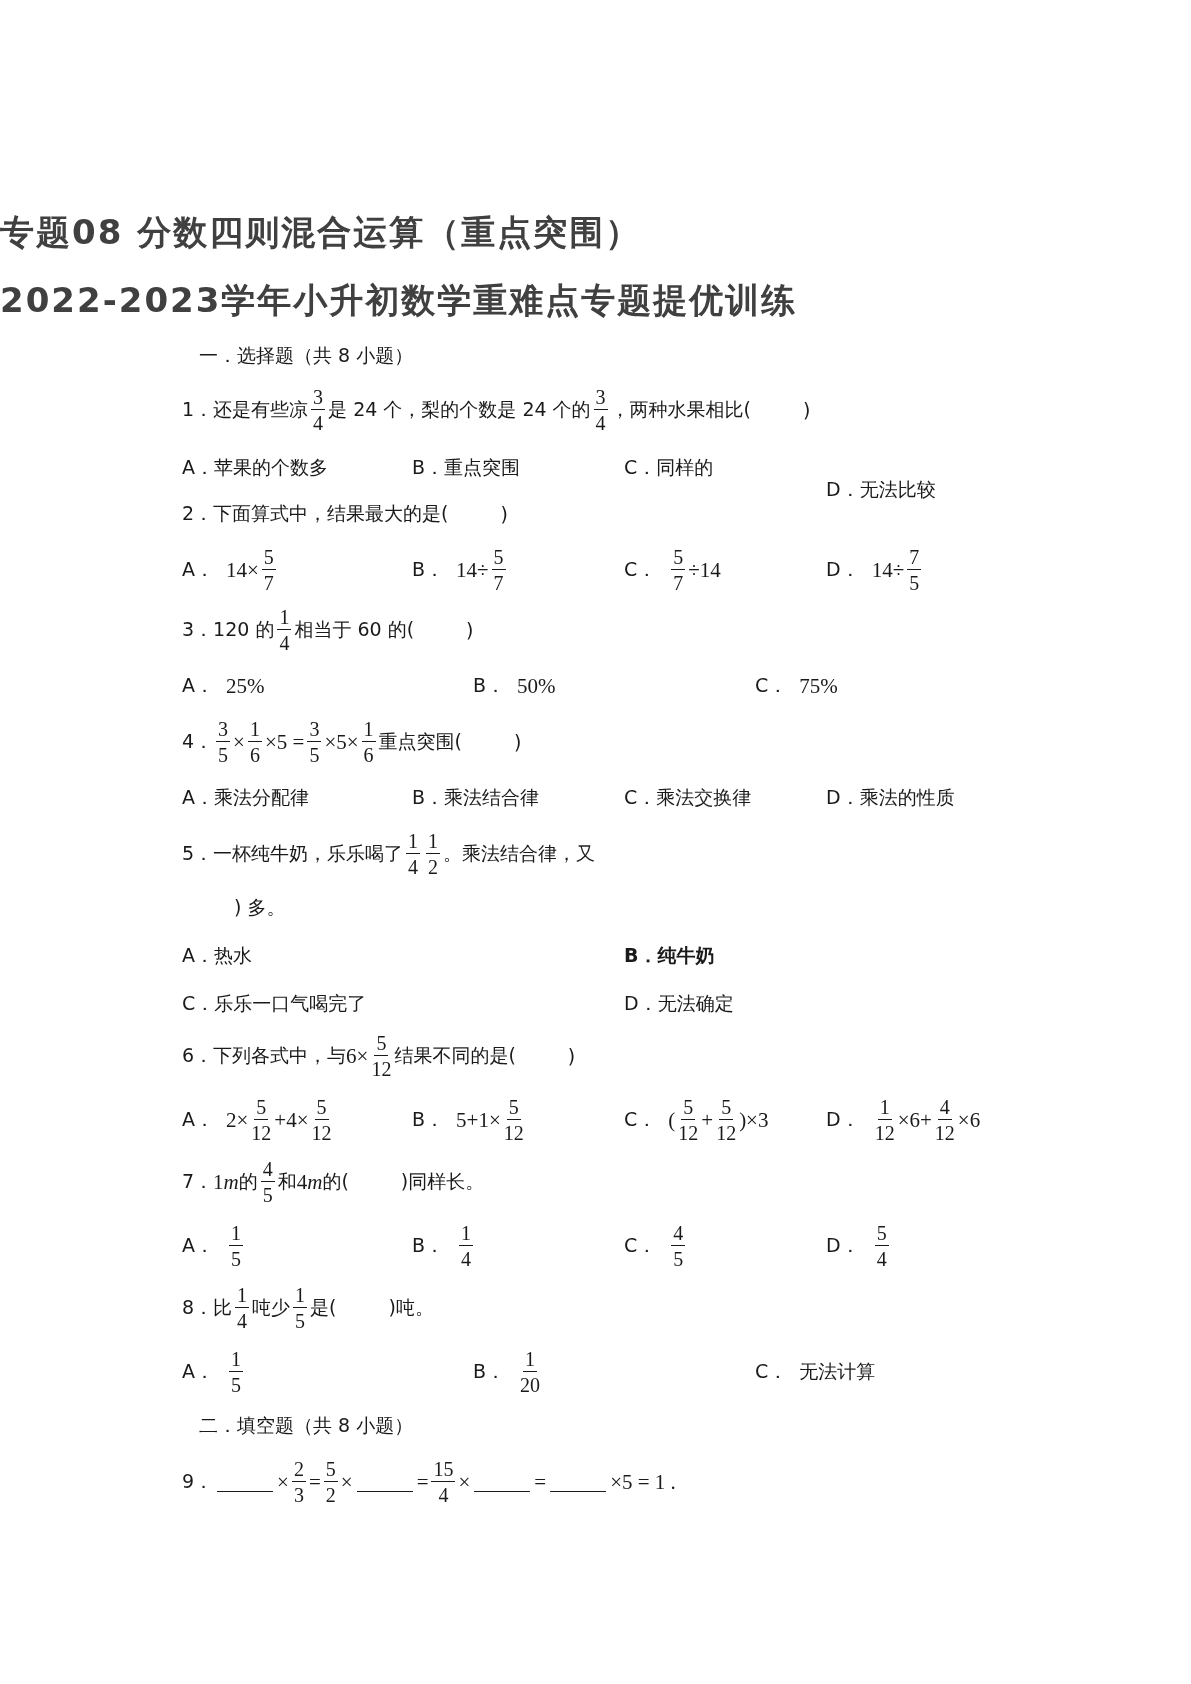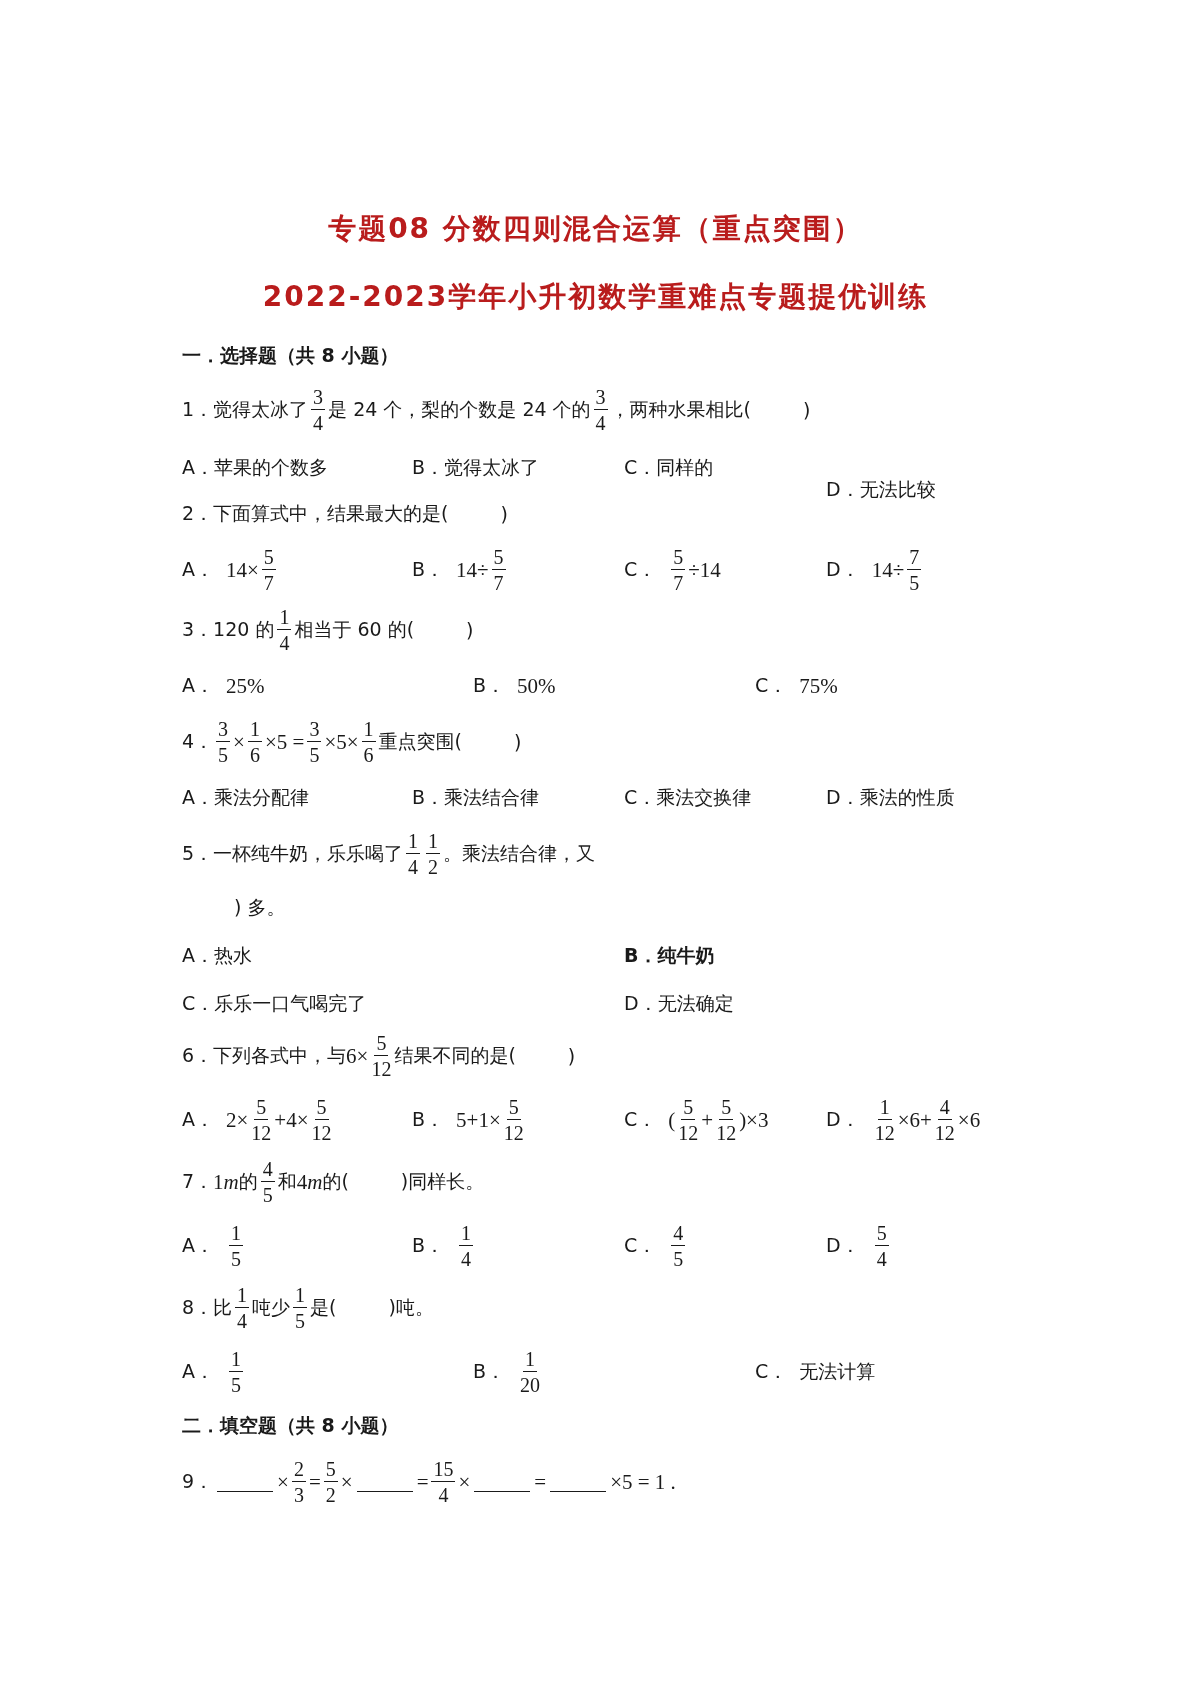--- a/index.html
+++ b/index.html
@@ -1,25 +1,25 @@
 <!DOCTYPE html>
 <html><head>
 <meta charset="utf-8">
 <style>
   html, body { margin: 0; padding: 0; background: #ffffff; }
   body { width: 1191px; height: 1684px; position: relative; overflow: hidden;
          font-family: "DejaVu Sans", sans-serif; color: #1a1a1a; }
-  .title { position: absolute; left: 0; width: 1191px; text-align: center;
-           color: #b91c1c; font-weight: bold; font-size: 28px; letter-spacing: 2px;
+  .title { position: absolute; left: 0; width: 1191px; text-align: left;
+           color: #404040; font-weight: bold; font-size: 34px; letter-spacing: 2px;
            font-family: "DejaVu Sans", sans-serif; }
   .t1 { top: 210px; }
   .t2 { top: 278px; }
   .line { position: absolute; left: 182px; font-size: 19px; white-space: nowrap;
           display: flex; align-items: center; height: 60px; }
-  .sec { font-weight: bold; font-size: 19px; }
+  .sec { font-weight: normal; font-size: 19px; margin-left: 17px; }
   .opt { position: absolute; font-size: 19px; white-space: nowrap; display: flex;
          align-items: center; height: 60px; }
   .frac { display: inline-flex; flex-direction: column; align-items: center;
           font-family: "Liberation Serif", serif; font-size: 20px; line-height: 1;
           margin: 0 3px; vertical-align: middle; }
   .frac .n { padding: 0 2px 2px 2px; border-bottom: 1.3px solid #1a1a1a; }
   .frac .d { padding-top: 3px; }
   .m { font-family: "Liberation Serif", serif; font-size: 21px; }
   .mi { font-family: "Liberation Serif", serif; font-style: italic; font-size: 21px; }
   .blank { display: inline-block; width: 56px; border-bottom: 1.3px solid #1a1a1a;
@@ -30,36 +30,36 @@
 </head>
 <body>
 
 <div class="title t1">专题08  分数四则混合运算（重点突围）</div>
 <div class="title t2">2022-2023学年小升初数学重难点专题提优训练</div>
 
 <div class="line sec" style="top:326px;">一．选择题（共 8 小题）</div>
 
 <div class="line" style="top:380px;">
   <span>1．</span>
-  <span>觉得太冰了</span>
+  <span>还是有些凉</span>
   <span class="frac">
       <span class="n">3</span>
       <span class="d">4</span>
     </span>
   <span>是 24 个，梨的个数是 24 个的</span>
   <span class="frac">
       <span class="n">3</span>
       <span class="d">4</span>
     </span>
   <span>，两种水果相比(</span>
   <span class="paren"></span>
   <span>)</span>
 </div>
 <div class="opt" style="top:438px;left:182px;">A．苹果的个数多</div>
-<div class="opt" style="top:438px;left:412px;">B．觉得太冰了</div>
+<div class="opt" style="top:438px;left:412px;">B．重点突围</div>
 <div class="opt" style="top:438px;left:624px;">C．同样的</div>
 <div class="opt" style="top:460px;left:826px;">D．无法比较</div>
 
 <div class="line" style="top:484px;">
   <span>2．</span>
   <span>下面算式中，结果最大的是(</span>
   <span class="paren"></span>
   <span>)</span>
 </div>
 <div class="opt" style="top:540px;left:182px;">

